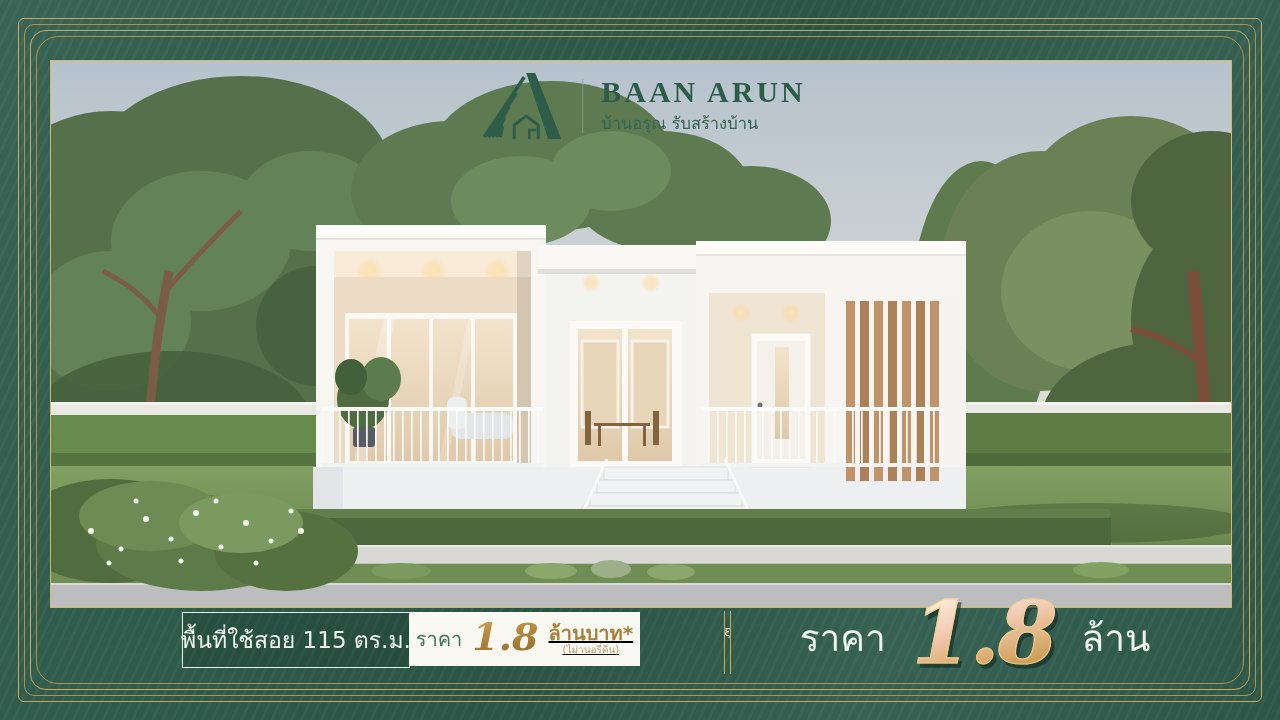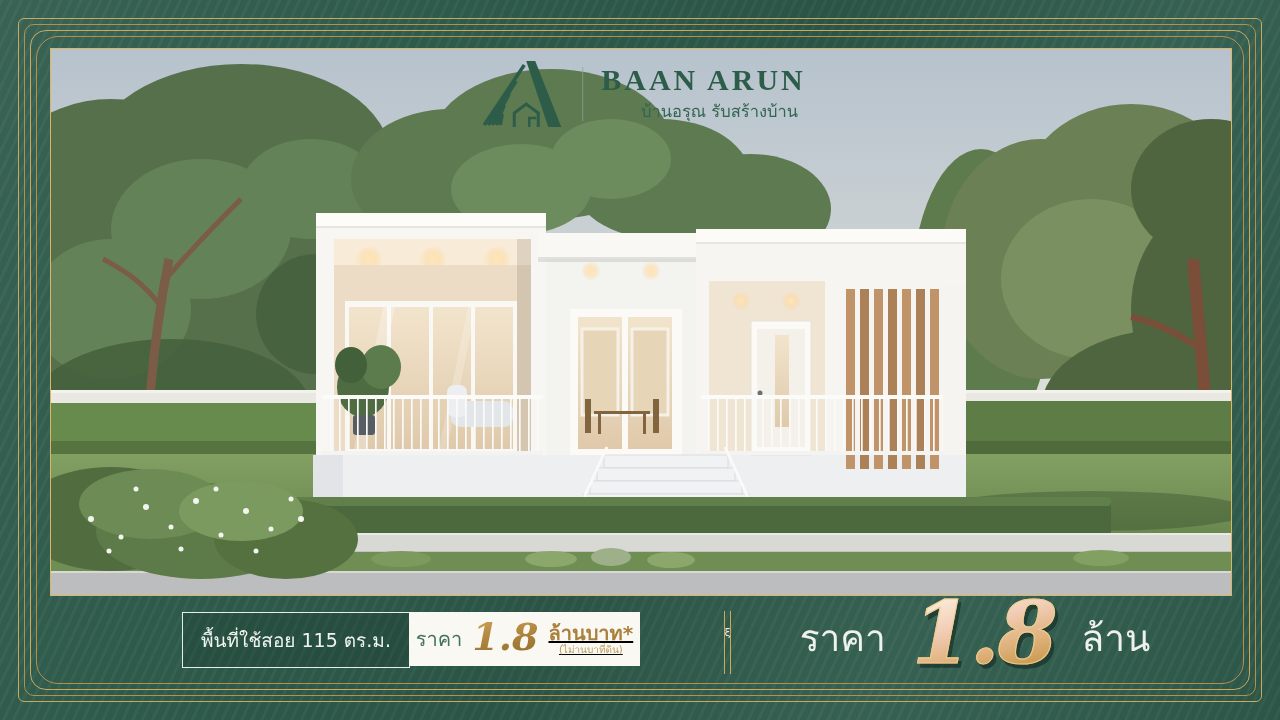--- a/index.html
+++ b/index.html
@@ -7,35 +7,35 @@
     font-family:"DejaVu Sans",sans-serif;
     background:
       linear-gradient(115deg, rgba(255,255,255,.05) 0%, rgba(255,255,255,0) 28%, rgba(0,0,0,.07) 52%, rgba(255,255,255,.04) 74%, rgba(0,0,0,.05) 100%),
       repeating-linear-gradient(115deg, rgba(255,255,255,.03) 0 3px, rgba(0,0,0,.02) 3px 9px),
       #2f5c4c;}
   .frame-line{position:absolute;pointer-events:none;}
   .fl1{inset:18px;border:1px solid #cda85a;border-radius:6px;}
   .fl2{inset:24px;border:1px solid #b3914a;border-radius:10px;}
   .fl3{inset:30px;border:1px solid #cda85a;border-radius:16px;}
   .fl4{inset:36px;border:1px solid #b3914a;border-radius:22px;}
-  .photo{position:absolute;left:50px;top:48px;width:1180px;height:546px;
-    border:1px solid #d9b765;box-sizing:content-box;background:#cdd5da;text-align:center;}
+  .photo{position:absolute;left:50px;top:60px;width:1180px;height:546px;
+    border:1px solid #d9b765;box-sizing:content-box;background:#cdd5da;}
   .scene{display:block;width:1180px;height:546px;}
   
   .logo-lockup{position:absolute;top:8px;left:50%;transform:translateX(-50%);
     display:flex;align-items:center;gap:18px;}
   .logo-divider{width:1px;height:54px;background:#8fa098;opacity:.75;}
   .brand-name{font-family:"Liberation Serif","DejaVu Serif",serif;font-size:30px;
     letter-spacing:3px;color:#2d5c49;font-weight:600;line-height:1.05;}
-  .brand-tagline{font-size:16.5px;color:#336551;margin-top:3px;margin-left:32px;}
+  .brand-tagline{font-size:16.5px;color:#336551;margin-top:3px;}
   
   .area-box{position:absolute;left:182px;top:612px;width:226px;height:54px;
     border:1.5px solid #e6eee7;background:rgba(12,34,26,.18);
     display:flex;align-items:center;justify-content:center;}
-  .area-box span{color:#eef4ee;font-size:19px;white-space:nowrap;}
+  .area-box span{color:#eef4ee;font-size:23px;white-space:nowrap;}
   .price-box{position:absolute;left:409px;top:612px;width:231px;height:54px;
     background:#faf8f3;display:flex;align-items:center;justify-content:center;gap:10px;}
   .pb-label{color:#43745a;font-size:20px;}
   .pb-value{font-family:"DejaVu Serif",serif;font-style:italic;font-weight:bold;
     font-size:38px;line-height:1;margin-top:-4px;
     background:linear-gradient(170deg,#c79d52 10%,#a87e38 60%,#96702f 95%);
     -webkit-background-clip:text;background-clip:text;color:transparent;}
   .pb-unit-wrap{display:flex;flex-direction:column;align-items:center;line-height:1;text-decoration:underline;}
   .pb-unit{color:#a9813c;font-size:20px;font-weight:bold;}
   .pb-note{color:#b89a58;font-size:10px;margin-top:2px;}
@@ -334,21 +334,21 @@
 
   <div class="area-box">
     <span>พื้นที่ใช้สอย 115 ตร.ม.</span>
   </div>
 
   <div class="price-box">
     <span class="pb-label">ราคา</span>
     <span class="pb-value">1.8</span>
     <span class="pb-unit-wrap">
       <span class="pb-unit">ล้านบาท*</span>
-      <span class="pb-note">(ไม่านบาที่ดิน)</span>
+      <span class="pb-note">(ไม่านอรี่ดิน)</span>
     </span>
   </div>
 
   <div class="divider-v">
     <span class="ornament">ξ</span>
   </div>
 
   <div class="price-banner">
     <span class="b-label">ราคา</span>
     <span class="b-value">1.8</span>

